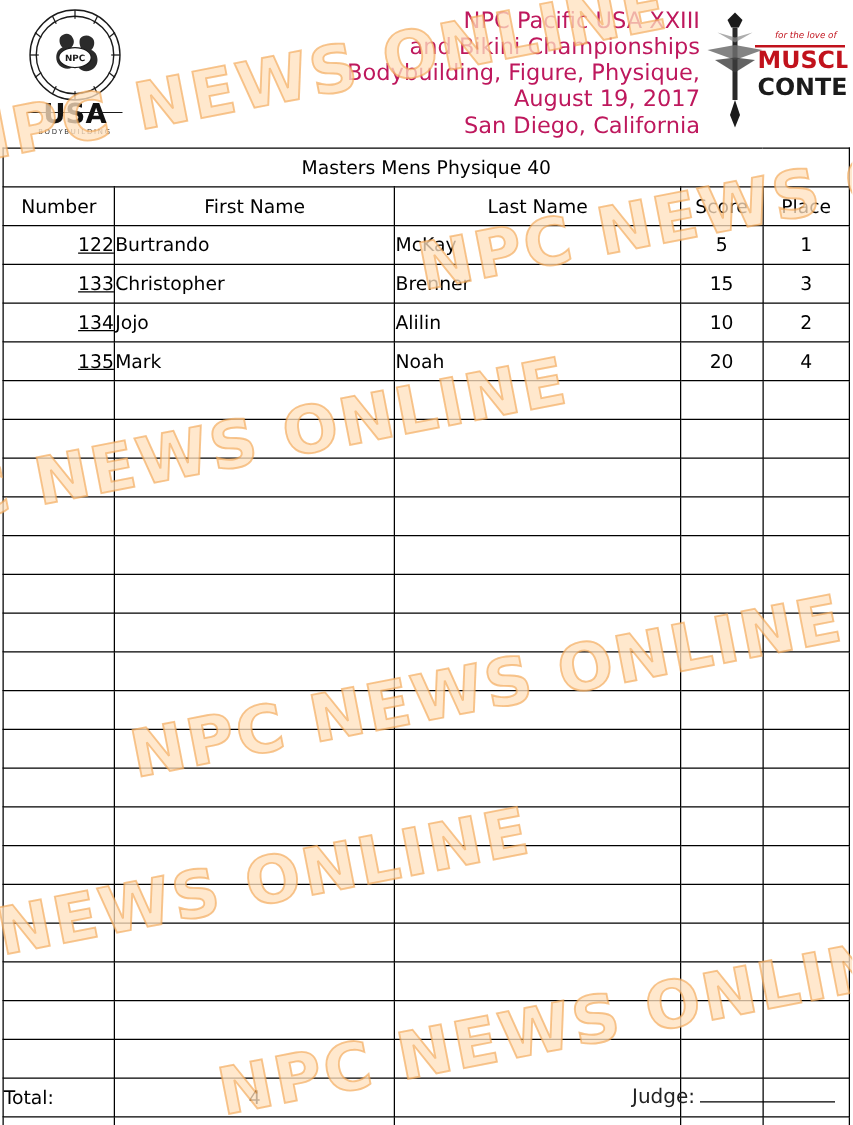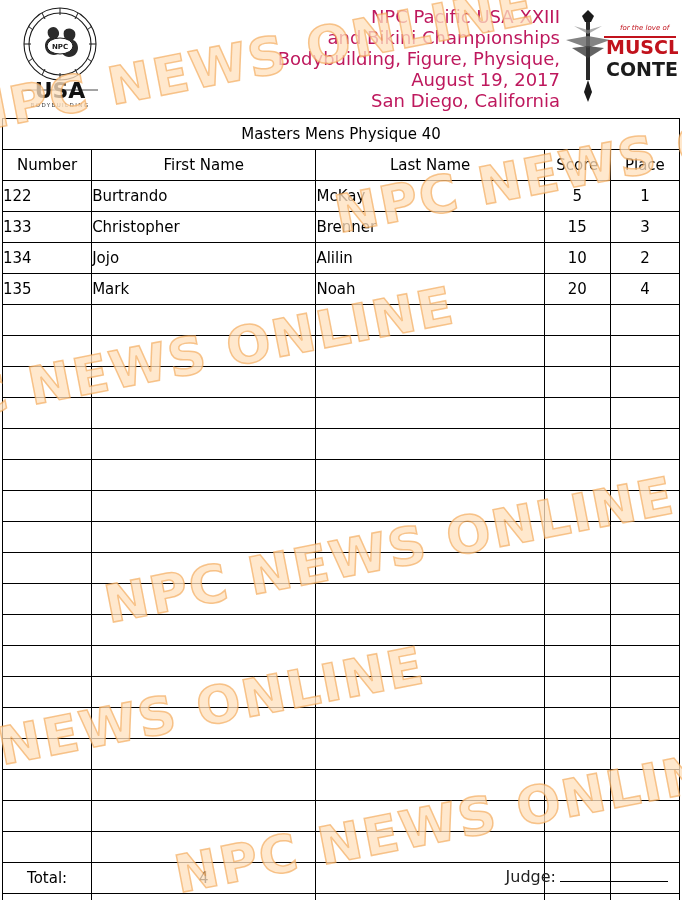--- a/index.html
+++ b/index.html
@@ -88,29 +88,28 @@
     text-align: center;
     font-size: 17px;
     font-weight: bold;
   }
   .col-number { width: 89px; }
   .col-first  { width: 224px; }
   .col-last   { width: 228px; }
   .col-score  { width: 66px; }
   .col-place  { width: 69px; }
 
-  td.c-number { text-align: left; }
+  td.c-number { text-align: right; text-decoration: underline; }
   td.c-first, td.c-last { text-align: left; padding-left: 6px; }
   td.c-score, td.c-place { text-align: center; }
 
   .total-row td {
     height: 34px;
   }
   td.total-label {
-    text-align: center;
     font-weight: bold;
     font-size: 17px;
   }
   td.total-value {
     text-align: center;
     font-weight: bold;
     font-size: 17px;
   }
 
   

